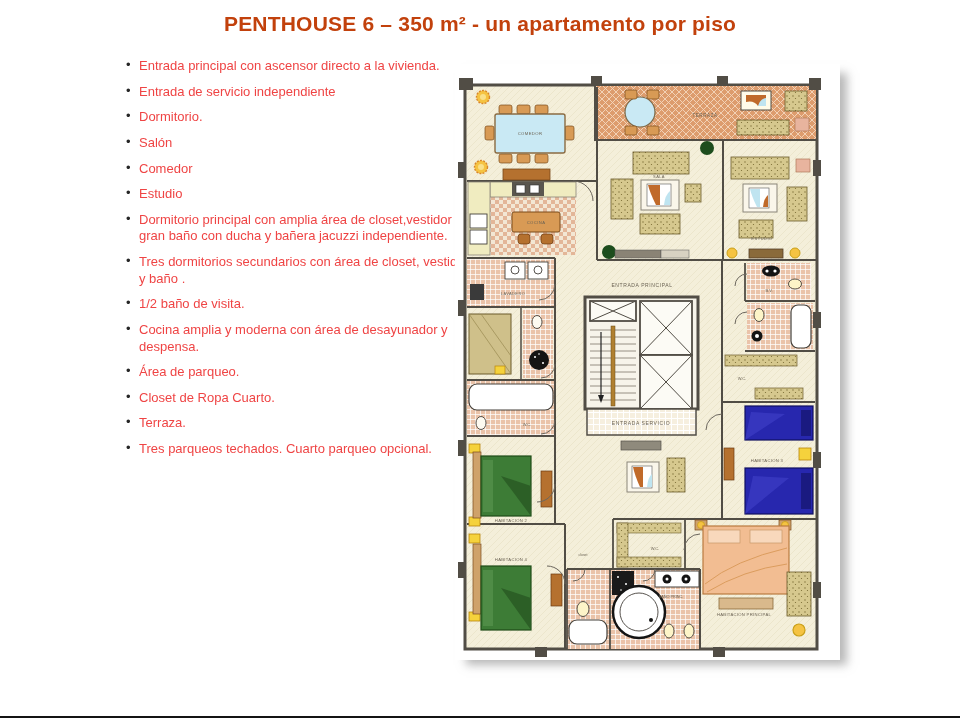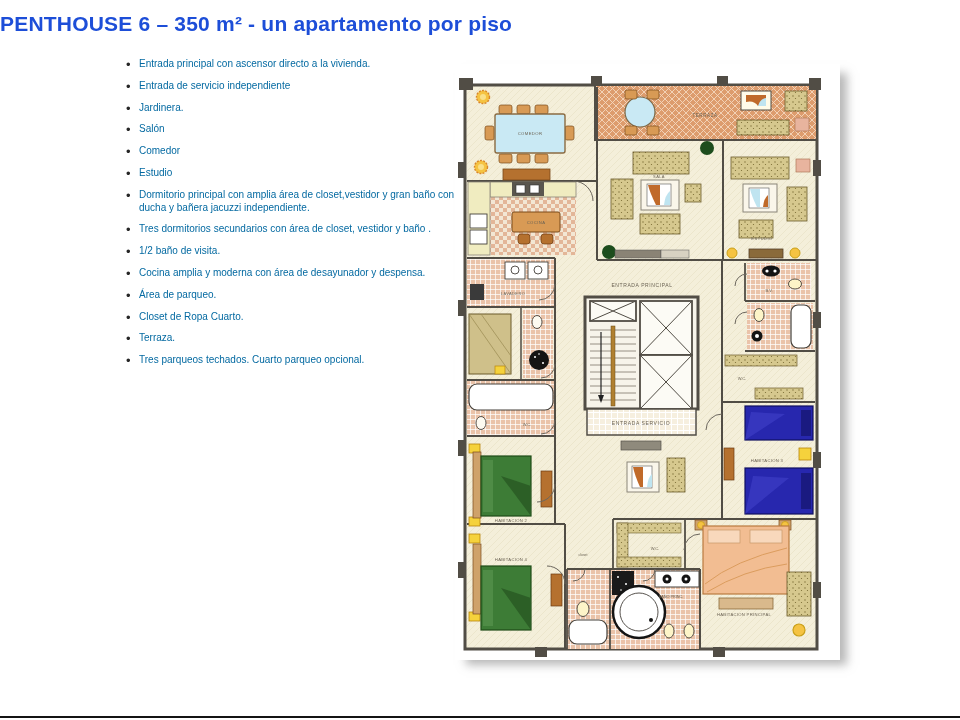--- a/index.html
+++ b/index.html
@@ -3,27 +3,27 @@
 <meta charset="utf-8">
 <style>
   html,body{margin:0;padding:0;}
   body{
     width:960px;height:720px;position:relative;overflow:hidden;
     background:#ffffff;
     font-family:"Liberation Sans", sans-serif;
   }
   .slide-title{
     position:absolute;top:12px;left:0;width:100%;
-    text-align:left;font-size:21px;font-weight:bold;color:#1d4ed8;
+    text-align:center;font-size:21px;font-weight:bold;color:#c2410c;
     letter-spacing:.2px;
   }
   .bullets{
     position:absolute;left:126px;top:58px;width:344px;
     margin:0;padding:0;list-style:none;
-    font-size:10px;color:#0369a1;
+    font-size:13px;color:#ef4444;
   }
   .bullets li{
     position:relative;padding-left:13px;margin-bottom:9px;line-height:1.28;
   }
   .bullets li::before{
     content:"\2022";position:absolute;left:0;top:-1px;font-size:13px;color:#262626;
   }
   .plan-wrap{
     position:absolute;left:455px;top:64px;width:385px;height:596px;
     background:#ffffff;
@@ -36,21 +36,21 @@
   }
 </style>
 </head>
 <body>
 
 <div class="slide-title">PENTHOUSE 6 – 350 m² - un apartamento por piso</div>
 
 <ul class="bullets">
   <li><span>Entrada principal con ascensor directo a la vivienda.</span></li>
   <li><span>Entrada de servicio independiente</span></li>
-  <li><span>Jardinera.</span></li>
+  <li><span>Dormitorio.</span></li>
   <li><span>Salón</span></li>
   <li><span>Comedor</span></li>
   <li><span>Estudio</span></li>
   <li><span>Dormitorio principal con amplia área de closet,vestidor y gran baño con ducha y bañera jacuzzi independiente.</span></li>
   <li><span>Tres dormitorios secundarios con área de closet, vestidor y baño .</span></li>
   <li><span>1/2 baño de visita.</span></li>
   <li><span>Cocina amplia y moderna con área de desayunador y despensa.</span></li>
   <li><span>Área de parqueo.</span></li>
   <li><span>Closet de Ropa Cuarto.</span></li>
   <li><span>Terraza.</span></li>

